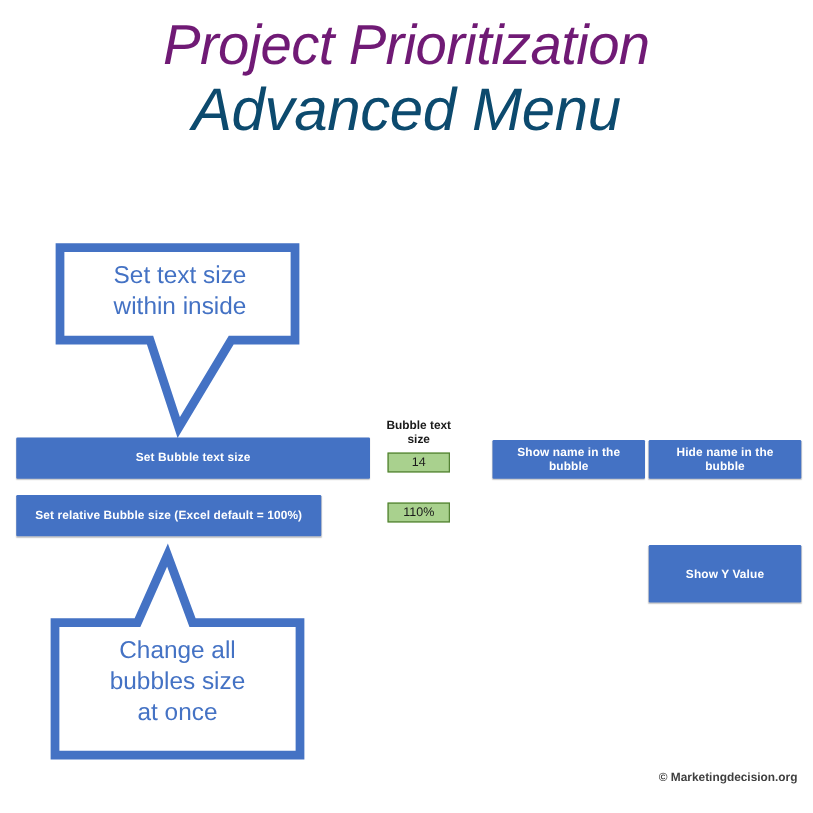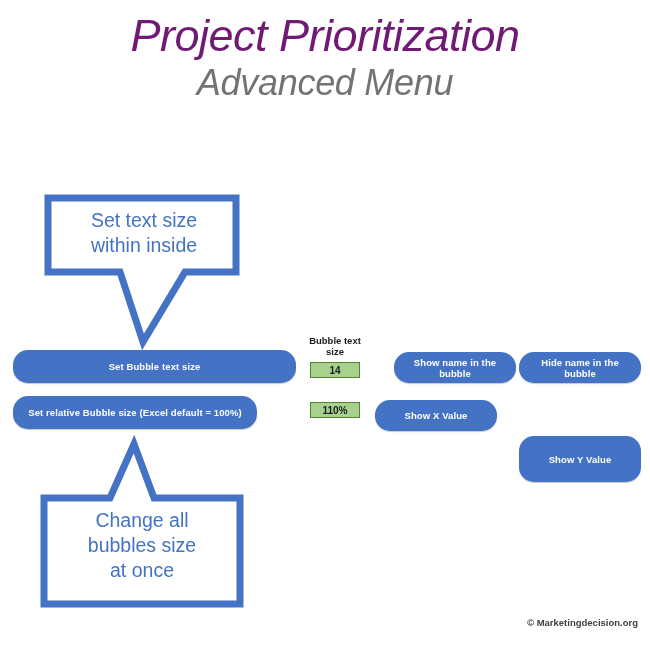--- a/index.html
+++ b/index.html
@@ -27,24 +27,24 @@
   #main-title {
     font-size: 45px;
     font-style: italic;
     font-weight: 400;
     color: #701a75;
     line-height: 1.08;
     letter-spacing: -0.5px;
     white-space: nowrap;
   }
   #sub-title {
-    font-size: 36px;
+    font-size: 48px;
     font-style: italic;
     font-weight: 400;
-    color: #737373;
+    color: #0c4a6e;
     line-height: 1.1;
     letter-spacing: -0.3px;
     white-space: nowrap;
     margin-top: 2px;
   }
 
   
   .callout {
     position: absolute;
   }
@@ -60,42 +60,42 @@
     font-size: 19.5px;
     line-height: 1.28;
     text-align: center;
     white-space: pre-line;
   }
 
   
   .btn {
     position: absolute;
     background: #4472C4;
-    border-radius: 15px;
+    border-radius: 1px;
     color: #ffffff;
     font-size: 9.5px;
     font-weight: bold;
     display: flex;
     align-items: center;
     justify-content: center;
     text-align: center;
     box-shadow: 0 1px 1px rgba(0,0,0,0.22);
     box-sizing: border-box;
     padding: 0 15px;
     letter-spacing: 0.1px;
   }
 
   
   .cell {
     position: absolute;
     background: #A9D18E;
     border: 1px solid #548235;
     color: #1a1a1a;
     font-size: 10px;
-    font-weight: bold;
+    font-weight: normal;
     display: flex;
     align-items: center;
     justify-content: center;
     box-sizing: border-box;
   }
   .cell-label {
     position: absolute;
     color: #1a1a1a;
     font-size: 9.5px;
     font-weight: bold;
@@ -144,21 +144,20 @@
   </div>
 
   <div class="btn" style="left:13px; top:350px; width:283px; height:33px;">Set Bubble text size</div>
 
   <div class="btn" style="left:13px; top:396px; width:244px; height:33px;">Set relative Bubble size (Excel default = 100%)</div>
 
   <div class="btn" style="left:375px; top:352px; width:122px; height:31px;margin-left:19px;">Show name in the bubble</div>
 
   <div class="btn" style="left:519px; top:352px; width:122px; height:31px;">Hide name in the bubble</div>
 
-  <div class="btn" style="left:375px; top:400px; width:122px; height:31px;">Show X Value</div>
 
   <div class="btn" style="left:519px; top:400px; width:122px; height:46px;margin-top:36px;">Show Y Value</div>
 
   <div class="cell-label" style="left:300px; top:336px; width:70px; white-space:pre-line;">Bubble text
 size</div>
 
   <div class="cell" style="left:310px; top:362px; width:50px; height:16px;">14</div>
 
   <div class="cell" style="left:310px; top:402px; width:50px; height:16px;">110%</div>
 

